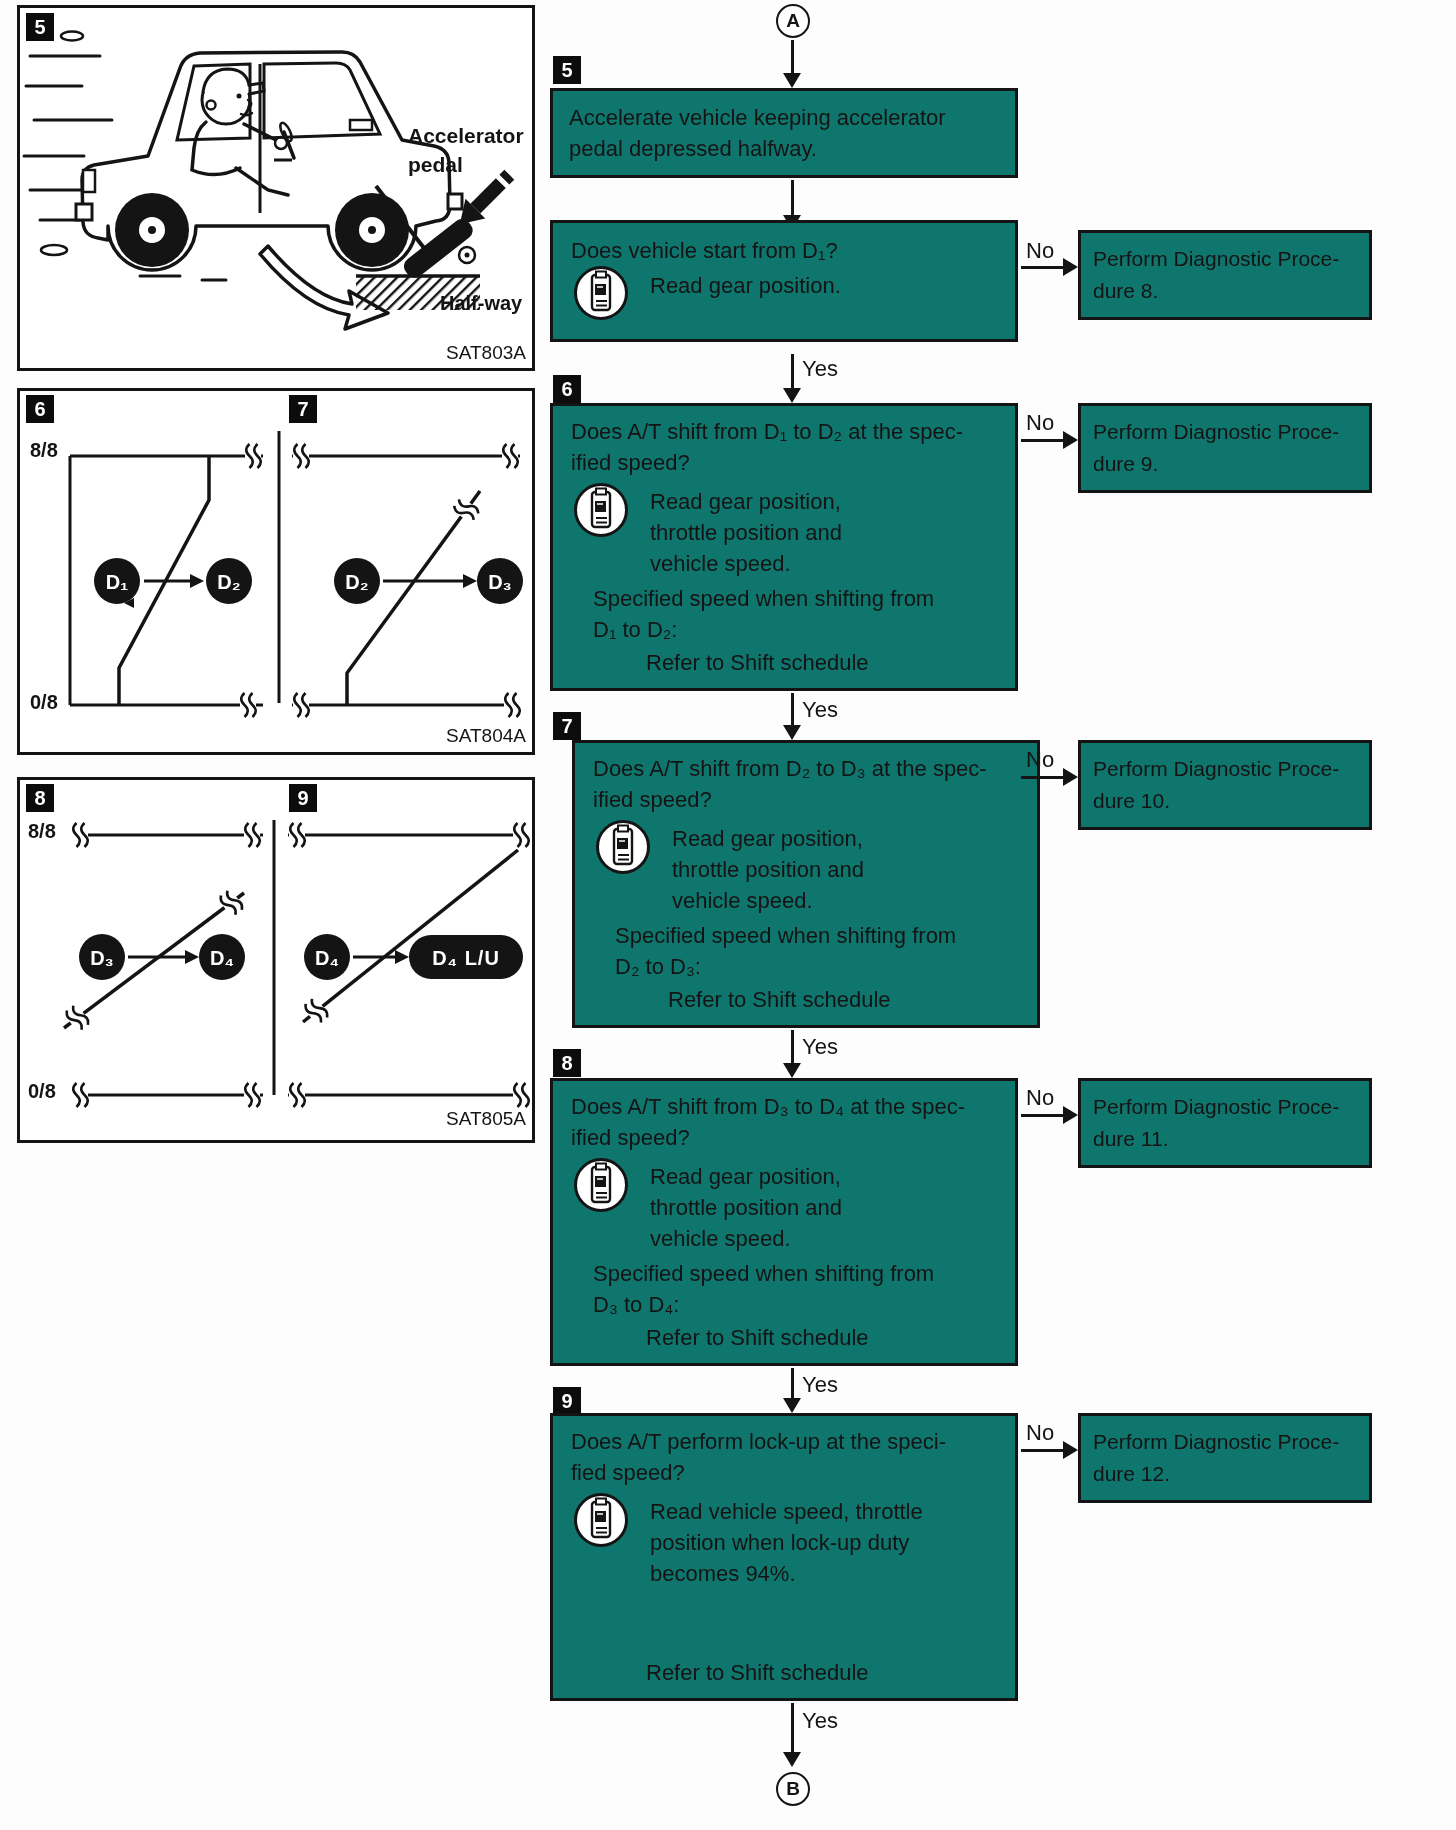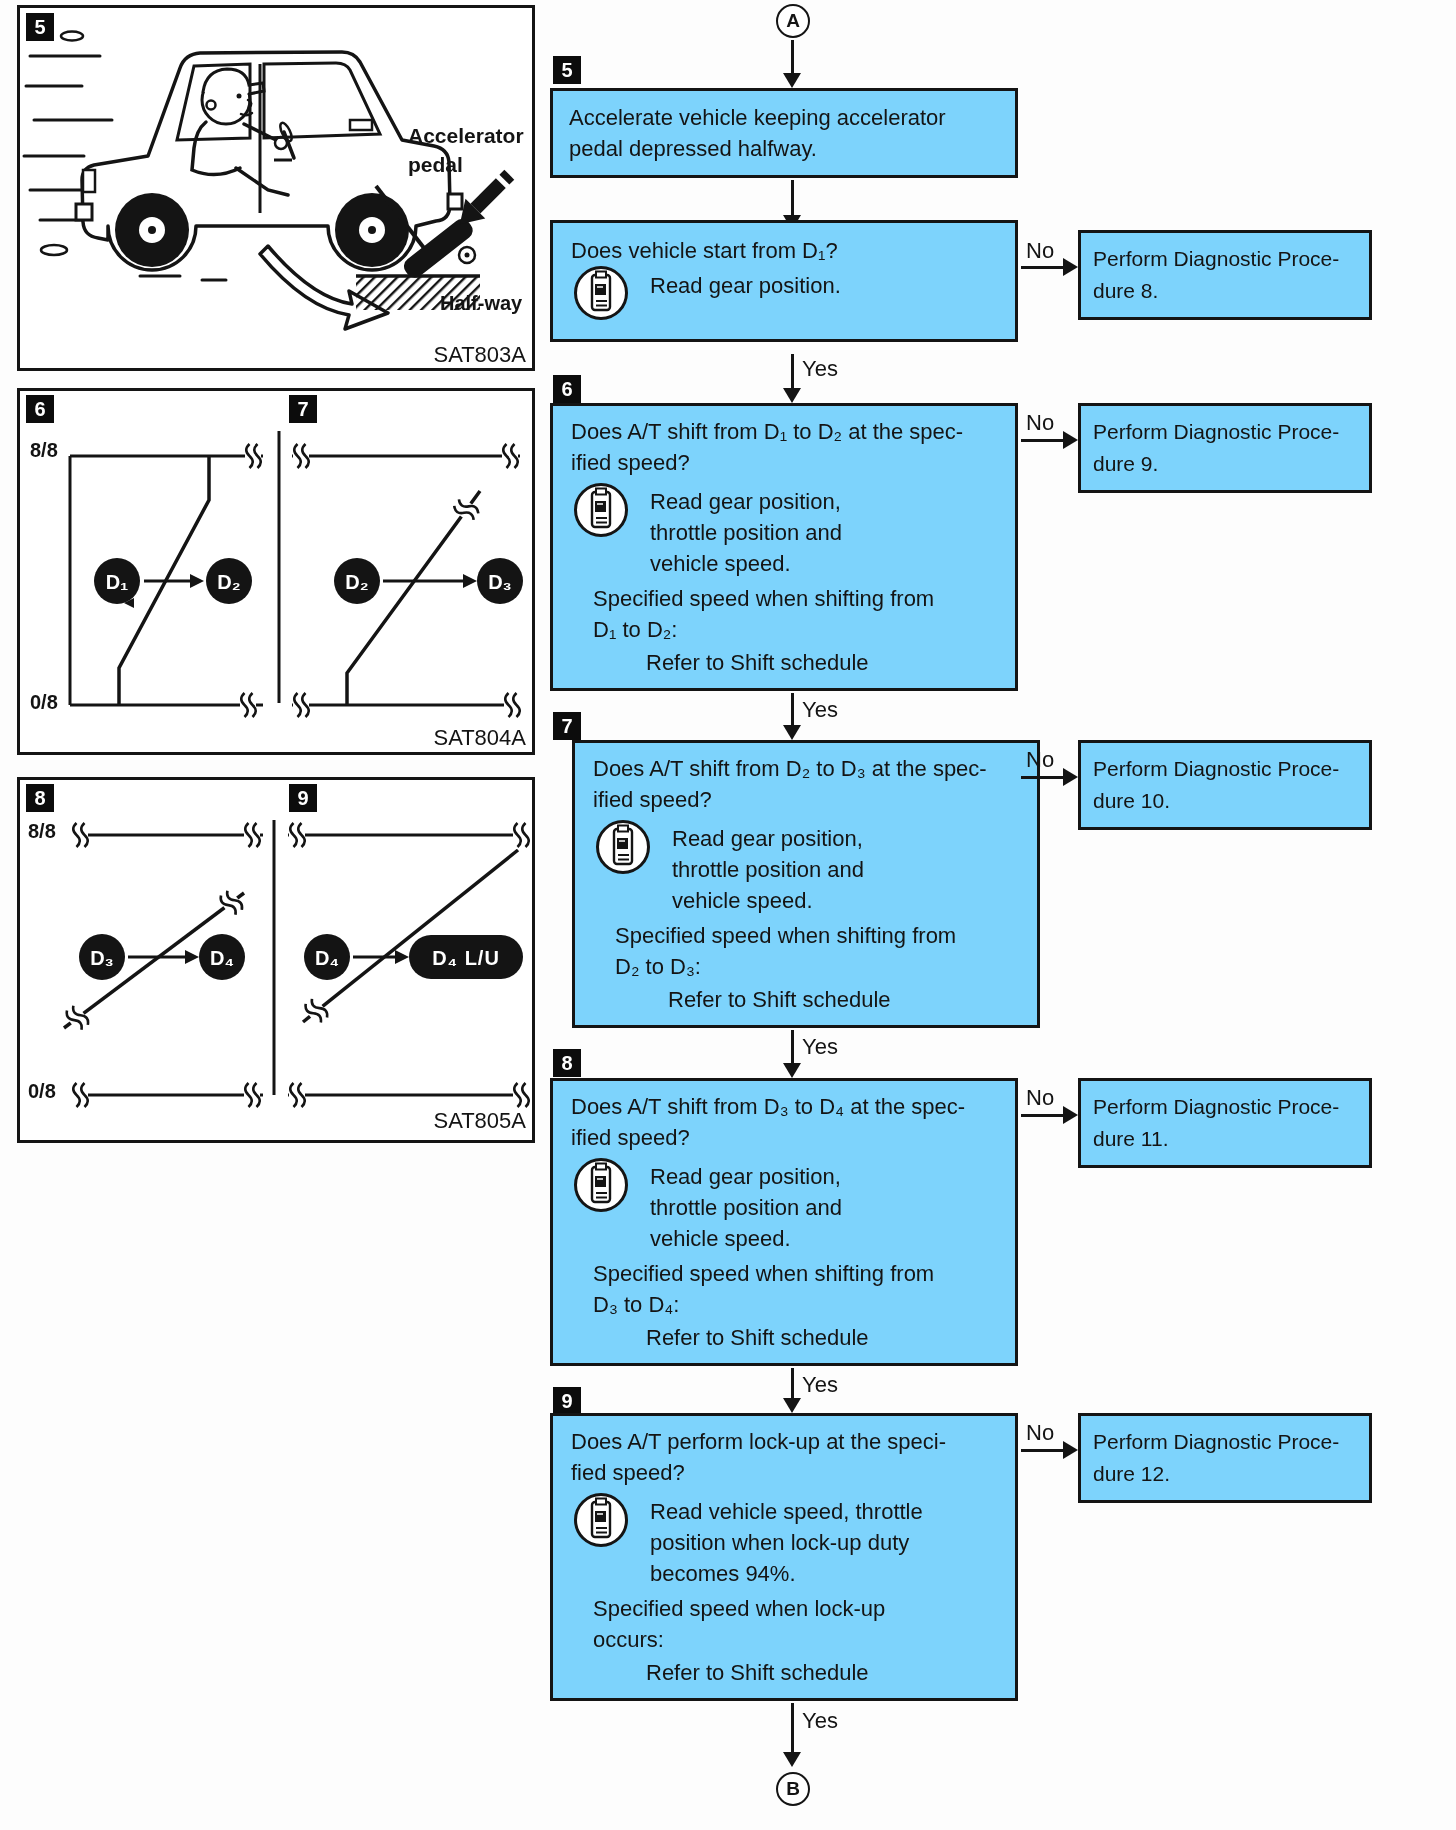--- a/index.html
+++ b/index.html
@@ -3,31 +3,31 @@
 <meta charset="utf-8">
 <style>
   html,body{margin:0;padding:0;}
   body{
     width:1456px;height:1830px;position:relative;background:#fdfdfd;
     font-family:"Liberation Sans","DejaVu Sans",sans-serif;color:#141414;
     overflow:hidden;
   }
   .abs{position:absolute;}
   .fig{position:absolute;border:3px solid #141414;background:#fff;box-sizing:border-box;}
-  .box{position:absolute;border:3px solid #141414;background:#7dd3fc;box-sizing:border-box;}
+  .box{position:absolute;border:3px solid #141414;background:#0f766e;box-sizing:border-box;}
   .badge{
     position:absolute;width:28px;height:28px;background:#0c0c0c;color:#fff;
     font-weight:bold;font-size:20px;display:flex;align-items:center;justify-content:center;
   }
   .q{font-size:22px;line-height:31px;white-space:pre-line;}
   .b{font-weight:normal;}
   .proc{font-size:21px;line-height:32px;white-space:pre-line;padding:10px 6px 0 12px;}
   .lbl{position:absolute;font-size:22px;}
   .tick{position:absolute;font-size:20px;font-weight:bold;}
-  .code{position:absolute;font-size:22px;text-align:right;}
+  .code{position:absolute;font-size:19px;text-align:right;}
   .figlbl{position:absolute;font-size:21px;font-weight:bold;line-height:29px;white-space:pre-line;}
   .vline{position:absolute;width:2.5px;background:#141414;}
   .hline{position:absolute;height:2.5px;background:#141414;}
   .ah-d{position:absolute;width:0;height:0;border-left:9px solid transparent;border-right:9px solid transparent;border-top:15px solid #141414;}
   .ah-r{position:absolute;width:0;height:0;border-top:9px solid transparent;border-bottom:9px solid transparent;border-left:15px solid #141414;}
   .conn{
     position:absolute;width:34px;height:34px;border:2.5px solid #141414;border-radius:50%;
     background:#fff;display:flex;align-items:center;justify-content:center;
     font-size:19px;font-weight:bold;box-sizing:border-box;
   }
@@ -344,22 +344,20 @@
 <div class="badge" style="left:553px;top:1387px">9</div>
 <div class="box" style="left:550px;top:1413px;width:468px;height:288px">
   <div class="q abs" style="left:18px;top:10px">Does A/T perform lock-up at the speci-
 fied speed?</div>
   <svg class="abs" style="left:20px;top:76px" width="56" height="56" viewBox="0 0 56 56">
       <use href="#consult-g"></use>
     </svg>
   <div class="q b abs" style="left:97px;top:80px">Read vehicle speed, throttle
 position when lock-up duty
 becomes 94%.</div>
-  <div class="q b abs" style="left:40px;top:177px">Specified speed when lock-up
-occurs:</div>
   <div class="q b abs" style="left:93px;top:241px">Refer to Shift schedule</div>
 </div>
 <div class="lbl" style="left:1026px;top:1420px">No</div>
 <div class="hline" style="left:1021px;top:1449px;width:46px"></div>
 <div class="ah-r" style="left:1063px;top:1441px"></div>
 <div class="box" style="left:1078px;top:1413px;width:294px;height:90px">
   <div class="proc">Perform Diagnostic Proce-
 dure 12.</div>
 </div>
 <div class="lbl" style="left:802px;top:1708px">Yes</div>

